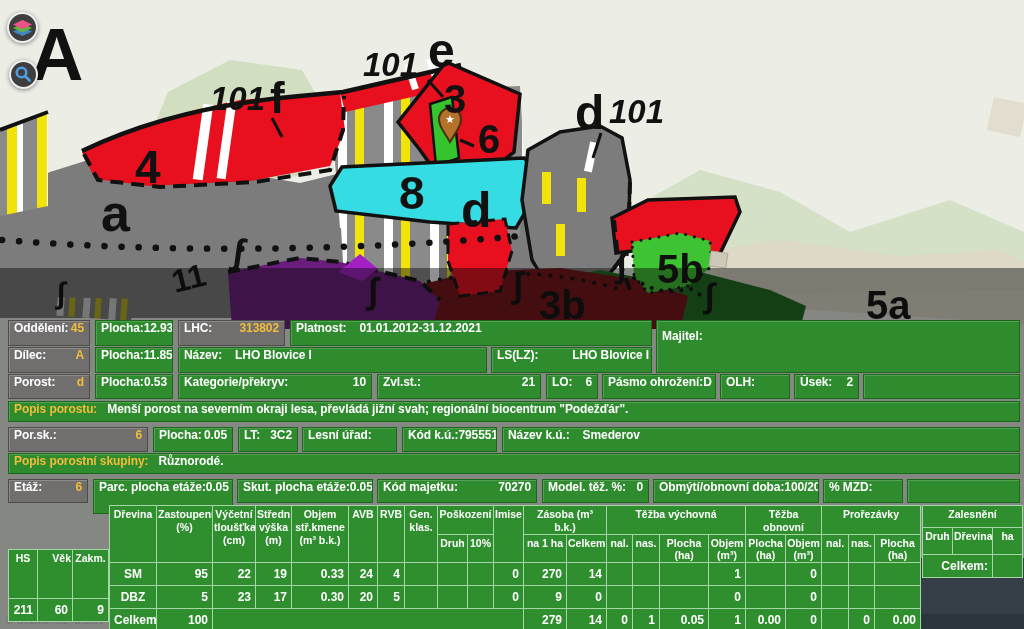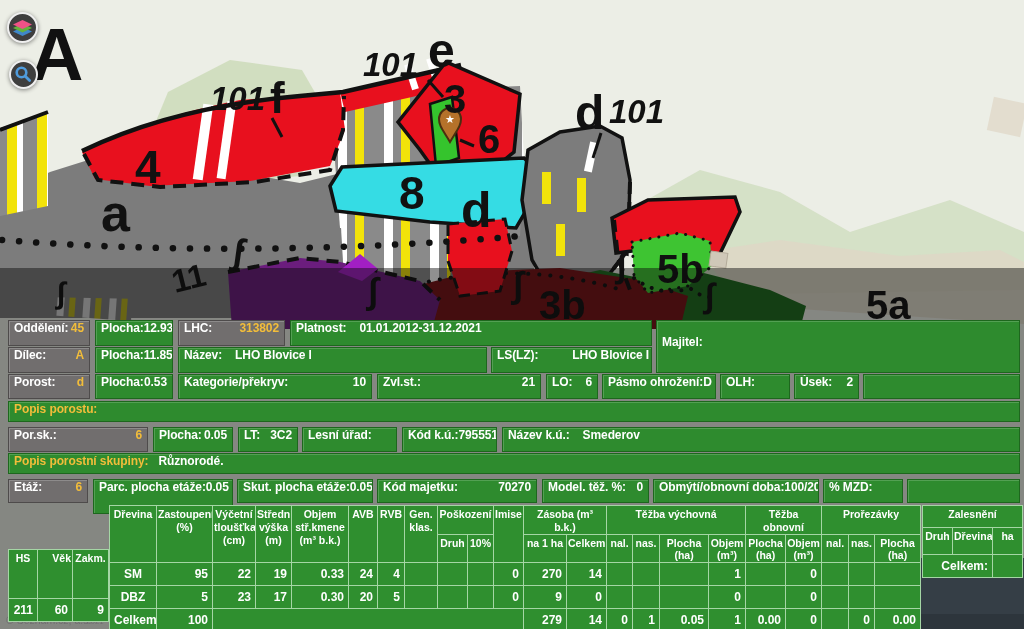--- a/index.html
+++ b/index.html
@@ -24,21 +24,21 @@
         letter-spacing:-0.1px;white-space:nowrap;overflow:hidden;}
   .cell.green{background:#2e8b2e;border:1px solid #1d671d;
         box-shadow:inset 1px 1px 0 rgba(255,255,255,.18);}
   .cell.gray{background:#716e6e;border:1px solid #4e4b4b;
         box-shadow:inset 1px 1px 0 rgba(255,255,255,.2);}
   .cell .lab{white-space:nowrap;}
   .cell .val{margin-left:auto;white-space:nowrap;}
   .cell .val.l{margin-left:13px;}
   .cell.gray .val{color:#f2bd3a;}
   .cell.note .lab{color:#f2bd3a;margin-right:10px;}
-  .cell.top{align-items:flex-start;padding-top:14px;}
+  .cell.top{align-items:flex-start;padding-top:8px;}
   
   .gtab{position:absolute;border-collapse:collapse;table-layout:fixed;
         background:#2f8f2f;border:1px solid #bfe6bf;}
   .gtab th,.gtab td{border:1px solid #a5d6a5;color:#fff;font-weight:bold;
         overflow:hidden;box-sizing:border-box;}
   .gtab th{font-size:10.5px;padding:2px 1px 0 1px;vertical-align:top;text-align:center;
         white-space:pre-line;line-height:1.22;}
   .gtab thead tr.t1 th{height:22px;}
   .gtab thead tr.t2 th{height:27px;}
   .gtab td{font-size:12px;height:23px;padding:0 4px;text-align:right;white-space:nowrap;}
@@ -259,20 +259,21 @@
       <div class="cell green" style="left: 720px; top: 374px; width: 70px; height: 25px;">
         <span class="lab">OLH:</span>
       </div>
       <div class="cell green" style="left: 794px; top: 374px; width: 65px; height: 25px;">
         <span class="lab">Úsek:</span>
         <span class="val">2</span>
       </div>
       <div class="cell green" style="left: 863px; top: 374px; width: 157px; height: 25px;"></div>
       <div class="cell green note" style="left: 8px; top: 401px; width: 1012px; height: 21px;">
         <span class="lab">Popis porostu:</span>
+        <span class="val l" style="margin-left: 0px;">Menší porost na severním okraji lesa, převládá jižní svah; regionální biocentrum "Podežďár".</span>
       </div>
       <div class="cell gray" style="left: 8px; top: 427px; width: 140px; height: 25px;">
         <span class="lab">Por.sk.:</span>
         <span class="val">6</span>
       </div>
       <div class="cell green" style="left: 153px; top: 427px; width: 80px; height: 25px;">
         <span class="lab">Plocha:</span>
         <span class="val">0.05</span>
       </div>
       <div class="cell green" style="left: 238px; top: 427px; width: 60px; height: 25px;">

